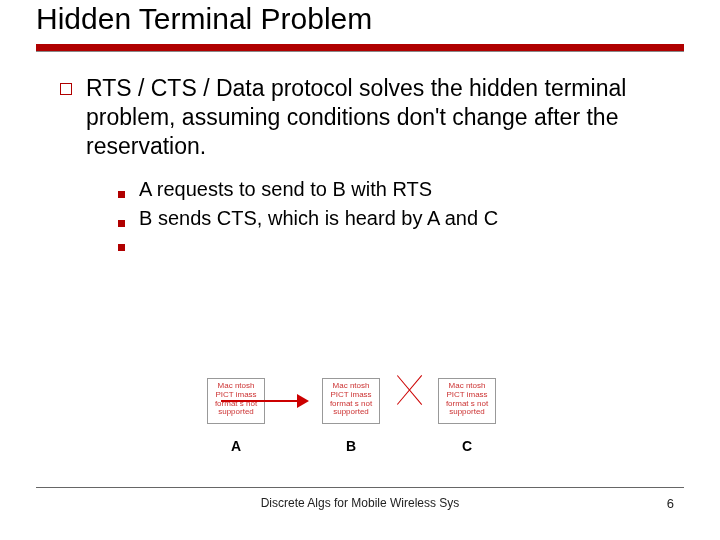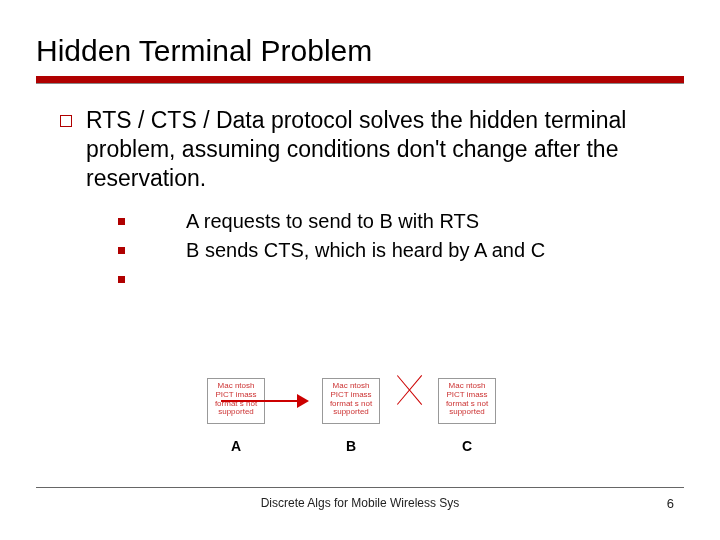--- a/index.html
+++ b/index.html
@@ -12,21 +12,21 @@
     position: relative;
     overflow: hidden;
   }
   .slide {
     width: 720px;
     height: 540px;
     position: relative;
   }
   .title {
     font-size: 30px;
-    padding: 34px 0 4px 36px;
+    padding: 2px 0 4px 36px;
     color: #000;
   }
   .redbar {
     height: 7px;
     background: #b00000;
     margin: 4px 36px 0 36px;
   }
   .thinline {
     height: 1px;
     background: #888;
@@ -52,23 +52,22 @@
     font-size: 23px;
     line-height: 1.25;
     color: #000;
   }
   .inner-list {
     padding-left: 58px;
     padding-top: 2px;
   }
   .inner-item {
     display: flex;
-    align-items: flex-start;
+    align-items: center;
     margin-bottom: 2px;
-    gap: 47px;
   }
   .bullet-square-fill {
     width: 7px;
     height: 7px;
     background: #b00000;
     margin-top: 10px;
     margin-right: 14px;
     flex: 0 0 auto;
   }
   .inner-text {

